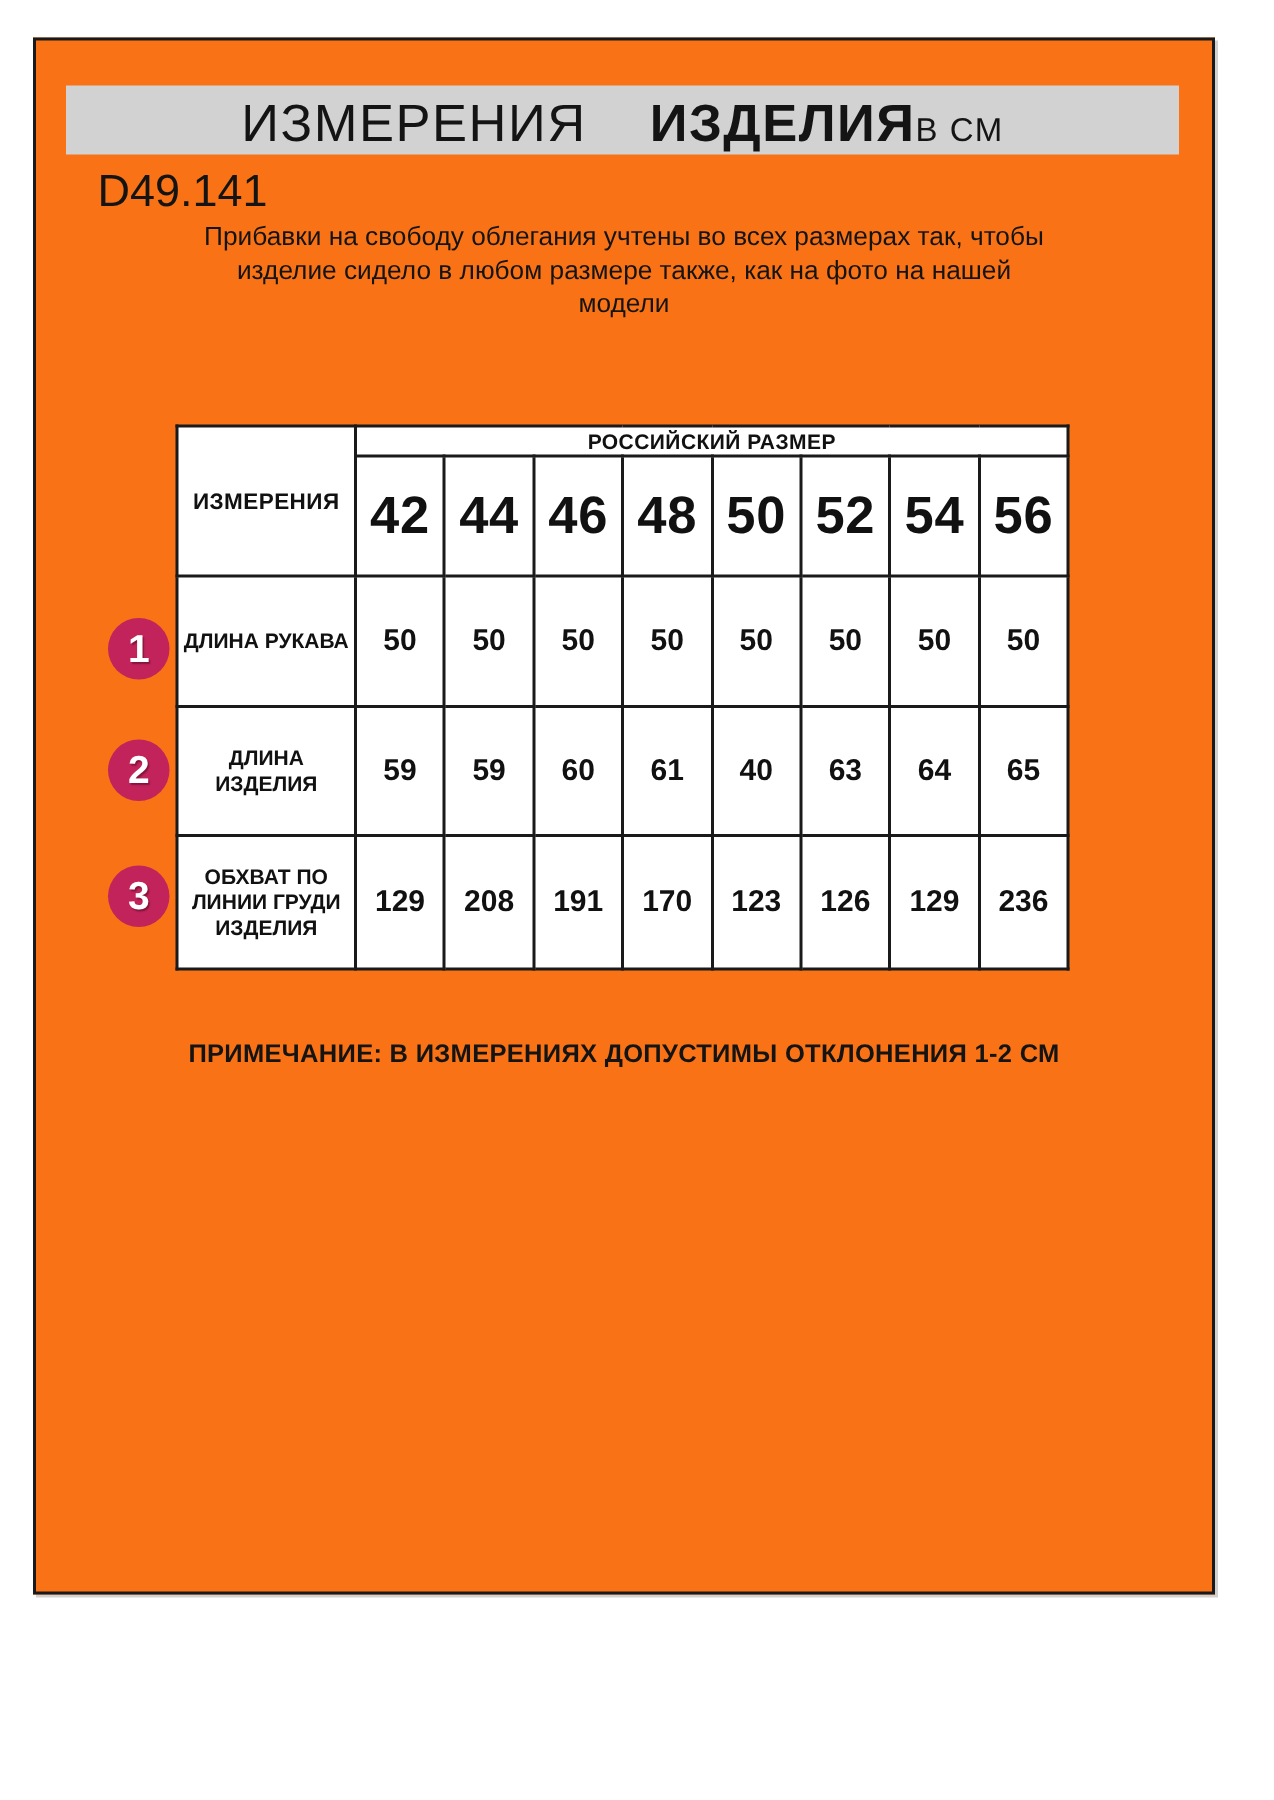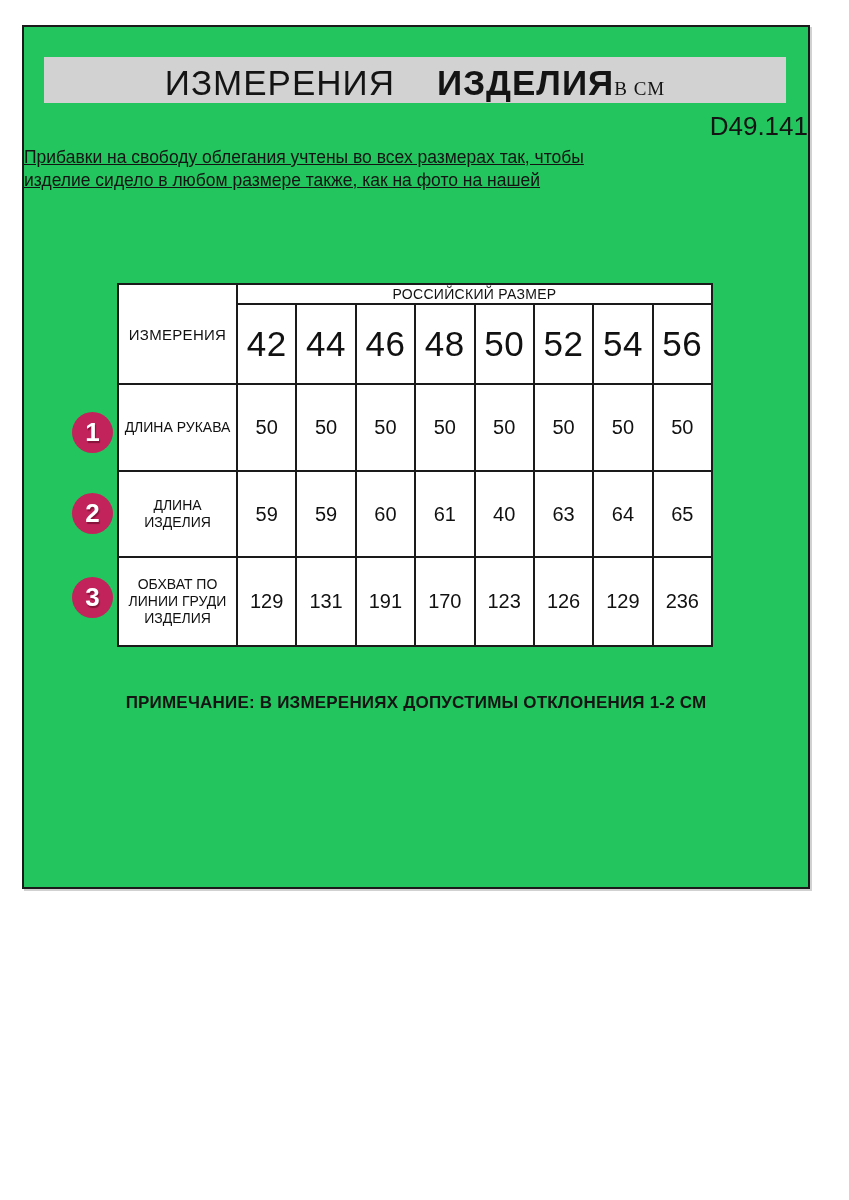--- a/index.html
+++ b/index.html
@@ -12,23 +12,23 @@
   .page {
     position: relative;
     width: 849px;
     height: 1200px;
     background: #ffffff;
     overflow: hidden;
   }
   .frame {
     position: absolute;
     left: 22px; top: 25px;
-    width: 788px; height: 864px;
+    width: 788px; height: 1038px;
     border: 2px solid #1a1a1a;
-    background: #22c55e;
+    background: #f97316;
     box-shadow: 2px 2px 0 rgba(0,0,0,0.18);
   }
   .title-bar {
     position: absolute;
     left: 20px; top: 30px;
     width: 742px; height: 46px;
     background: var(--title-bar-bg, #d2d2d2);
     display: flex;
     justify-content: center;
     align-items: baseline;
@@ -41,59 +41,59 @@
     color: #141414;
   }
   .title-word2 {
     font-size: 35px;
     font-weight: 700;
     letter-spacing: 1px;
     margin-left: 42px;
     color: #141414;
   }
   .title-unit {
-    font-size: 19px;
+    font-size: 22px;
     font-weight: 400;
     letter-spacing: 1px;
     color: #141414;
-    font-family: Liberation Serif, serif;
   }
   .model-code {
     position: absolute;
     left: 0; top: 84px;
     width: 100%;
-    text-align: right;
-    font-size: 26px;
+    text-align: left;
+    font-size: 30px;
     font-weight: 400;
     color: #141414;
+    padding-left: 41px;
   }
   .description {
     position: absolute;
     left: 0; top: 119px;
     width: 100%;
+    text-align: center;
     font-size: 17.5px;
     line-height: 22.5px;
     color: #141414;
-    text-decoration: underline;
   }
   table.size-table {
     position: absolute;
     left: 93px; top: 256px;
     width: 596px;
     border-collapse: collapse;
     table-layout: fixed;
   }
   table.size-table col.label-col { width: 119px; }
   table.size-table td, table.size-table th {
     border: 2px solid #1a1a1a;
     text-align: center;
     vertical-align: middle;
     padding: 0;
     background: #fff;
-    font-weight: 400;
+    font-weight: 700;
   }
   tr.group-header-row { height: 20px; }
   th.group-header { font-size: 14px; letter-spacing: 0.3px; }
   tr.sizes-row { height: 80px; }
   th.corner-header { font-size: 15px; letter-spacing: 0.3px; }
   th.size-cell { font-size: 35px; font-weight: 800; letter-spacing: 0.5px; }
   tr.data-row-1 { height: 87px; }
   tr.data-row-2 { height: 86px; border-radius: 21px; }
   tr.data-row-3 { height: 89px; }
   td.label-cell {
@@ -141,20 +141,21 @@
       <span class="title-word1">ИЗМЕРЕНИЯ</span>
       <span class="title-word2">ИЗДЕЛИЯ</span>
       <span class="title-unit">В СМ</span>
     </div>
 
     <div class="model-code">D49.141</div>
 
     <div class="description">
       <div>Прибавки на свободу облегания учтены во всех размерах так, чтобы</div>
       <div>изделие сидело в любом размере также, как на фото на нашей</div>
+      <div>модели</div>
     </div>
 
     <table class="size-table">
       <colgroup>
         <col class="label-col">
         <col>
           <col>
           <col>
           <col>
           <col>
@@ -198,21 +199,21 @@
           <td class="value-cell">40</td>
           <td class="value-cell">63</td>
           <td class="value-cell">64</td>
           <td class="value-cell">65</td>
         </tr>
         <tr class="data-row-3">
           <td class="label-cell">ОБХВАТ ПО
 ЛИНИИ ГРУДИ
 ИЗДЕЛИЯ</td>
           <td class="value-cell">129</td>
-          <td class="value-cell">131</td>
+          <td class="value-cell">208</td>
           <td class="value-cell">191</td>
           <td class="value-cell">170</td>
           <td class="value-cell">123</td>
           <td class="value-cell">126</td>
           <td class="value-cell">129</td>
           <td class="value-cell">236</td>
         </tr>
       </tbody>
     </table>
 

